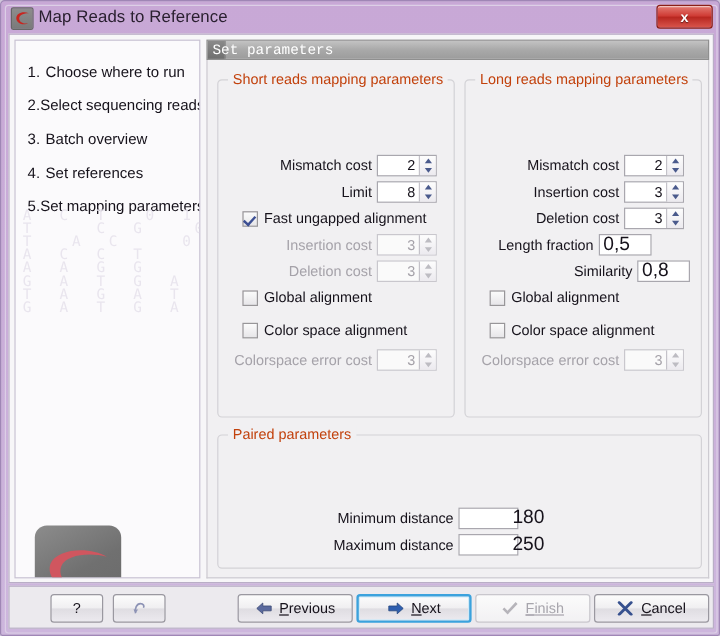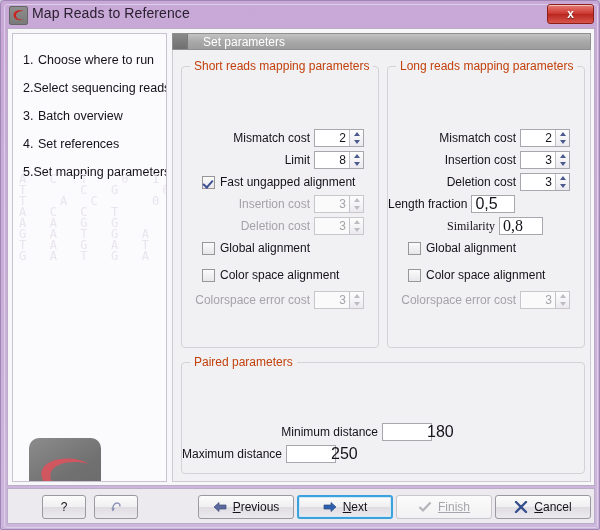--- a/index.html
+++ b/index.html
@@ -107,22 +107,22 @@
     background:linear-gradient(180deg,#c3c3c3 0%, #a9a9a9 50%, #9c9c9c 100%);
     border:1px solid #8f8f8f;
     box-sizing:border-box;
   }
   #panel-header .grip{
     position:absolute;left:0;top:0;width:14px;height:100%;
     background:linear-gradient(180deg,#8a8a8a,#6f6f6f);
     border-right:1px solid #7a7a7a;
   }
   #panel-header .ttl{
-    position:absolute;left:30px;top:1px;
-    color:#ffffff;font-size:12px;
+    position:absolute;left:4px;top:1px;
+    color:#ffffff;font-size:12px;font-family:Liberation Mono, monospace;
   }
   #panel-body{
     position:absolute;left:0;top:17px;width:419px;height:432px;
     background:#f1f0f2;
     border:1px solid #cdcbd1;border-top:none;
     box-sizing:border-box;
   }
   
   .group{
     position:absolute;
@@ -445,26 +445,26 @@
                 <span class="ar up">
                     <span class="tri"></span>
                   </span>
                 <span class="ar dn">
                     <span class="tri"></span>
                   </span>
               </span>
             </span>
           </div>
 
-          <div class="row" style="left:0;top:128px;width:182px;justify-content:flex-start;">
+          <div class="row" style="left:0;top:128px;width:182px;justify-content:center;">
             <span class="lbl">Length fraction</span>
             <span class="tfield">0,5</span>
           </div>
 
-          <div class="row" style="left:16px;top:150px;width:182px;justify-content:center;font-family:Liberation Serif, serif;">
+          <div class="row" style="left:5px;top:150px;width:182px;justify-content:flex-end;">
             <span class="lbl">Similarity</span>
             <span class="tfield">0,8</span>
           </div>
 
           <div class="cbrow" style="left:20px;top:172px;">
             <span class="cb"></span>
             <span class="cbtext">Global alignment</span>
           </div>
 
           <div class="cbrow" style="left:20px;top:199px;">
@@ -489,21 +489,21 @@
         </div>
 
         <div class="group" id="grp-paired">
           <div class="glabel">Paired parameters</div>
 
           <div class="row" style="left:0;top:60px;width:250px;justify-content:flex-end;">
             <span class="lbl">Minimum distance</span>
             <span class="tfield w50">180</span>
           </div>
 
-          <div class="row" style="left:0;top:82px;width:250px;justify-content:flex-start;">
+          <div class="row" style="left:0;top:82px;width:250px;justify-content:flex-end;">
             <span class="lbl">Maximum distance</span>
             <span class="tfield w50">250</span>
           </div>
         </div>
 
       </div>
     </div>
   </div>
 
   <div id="footer">

